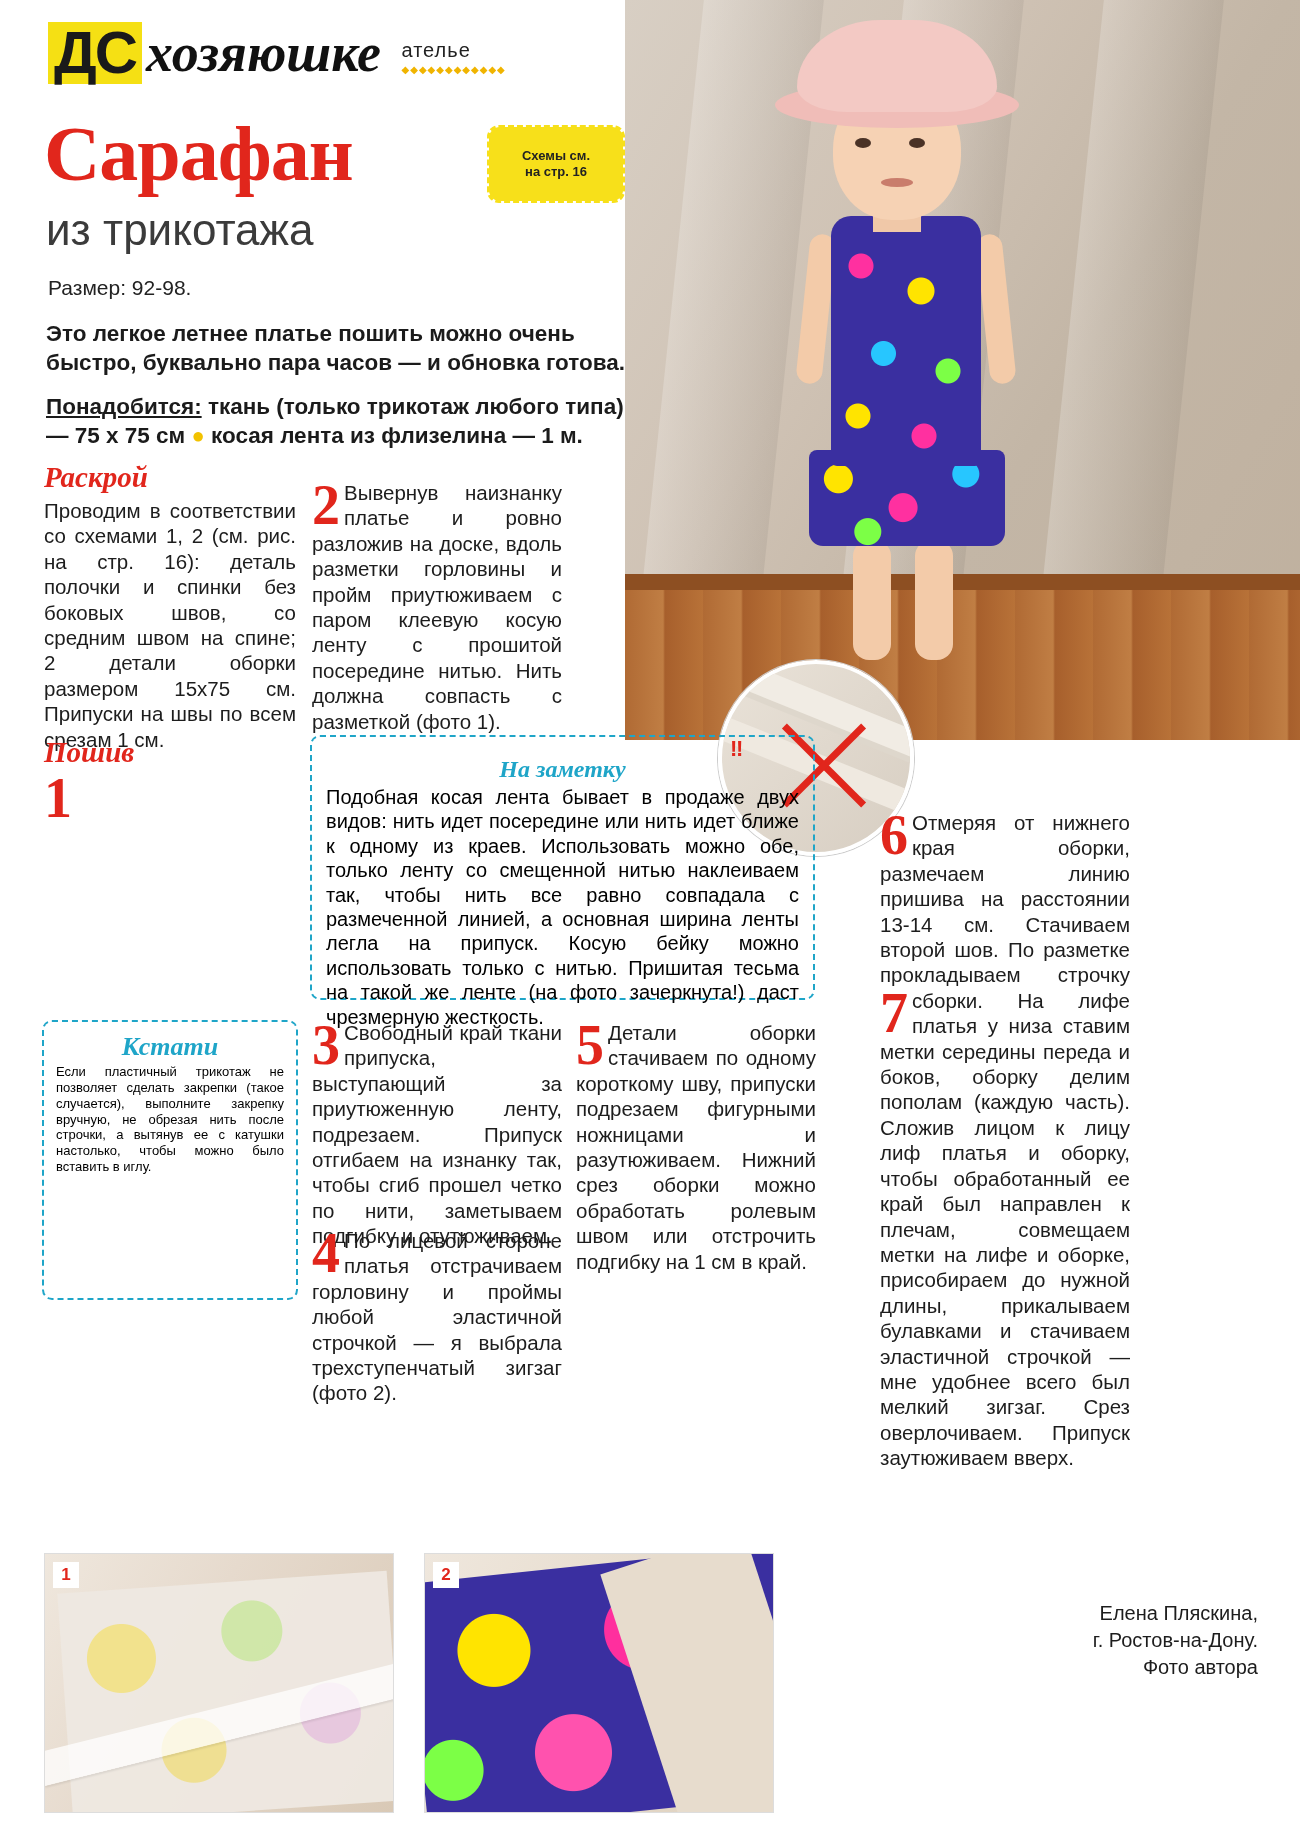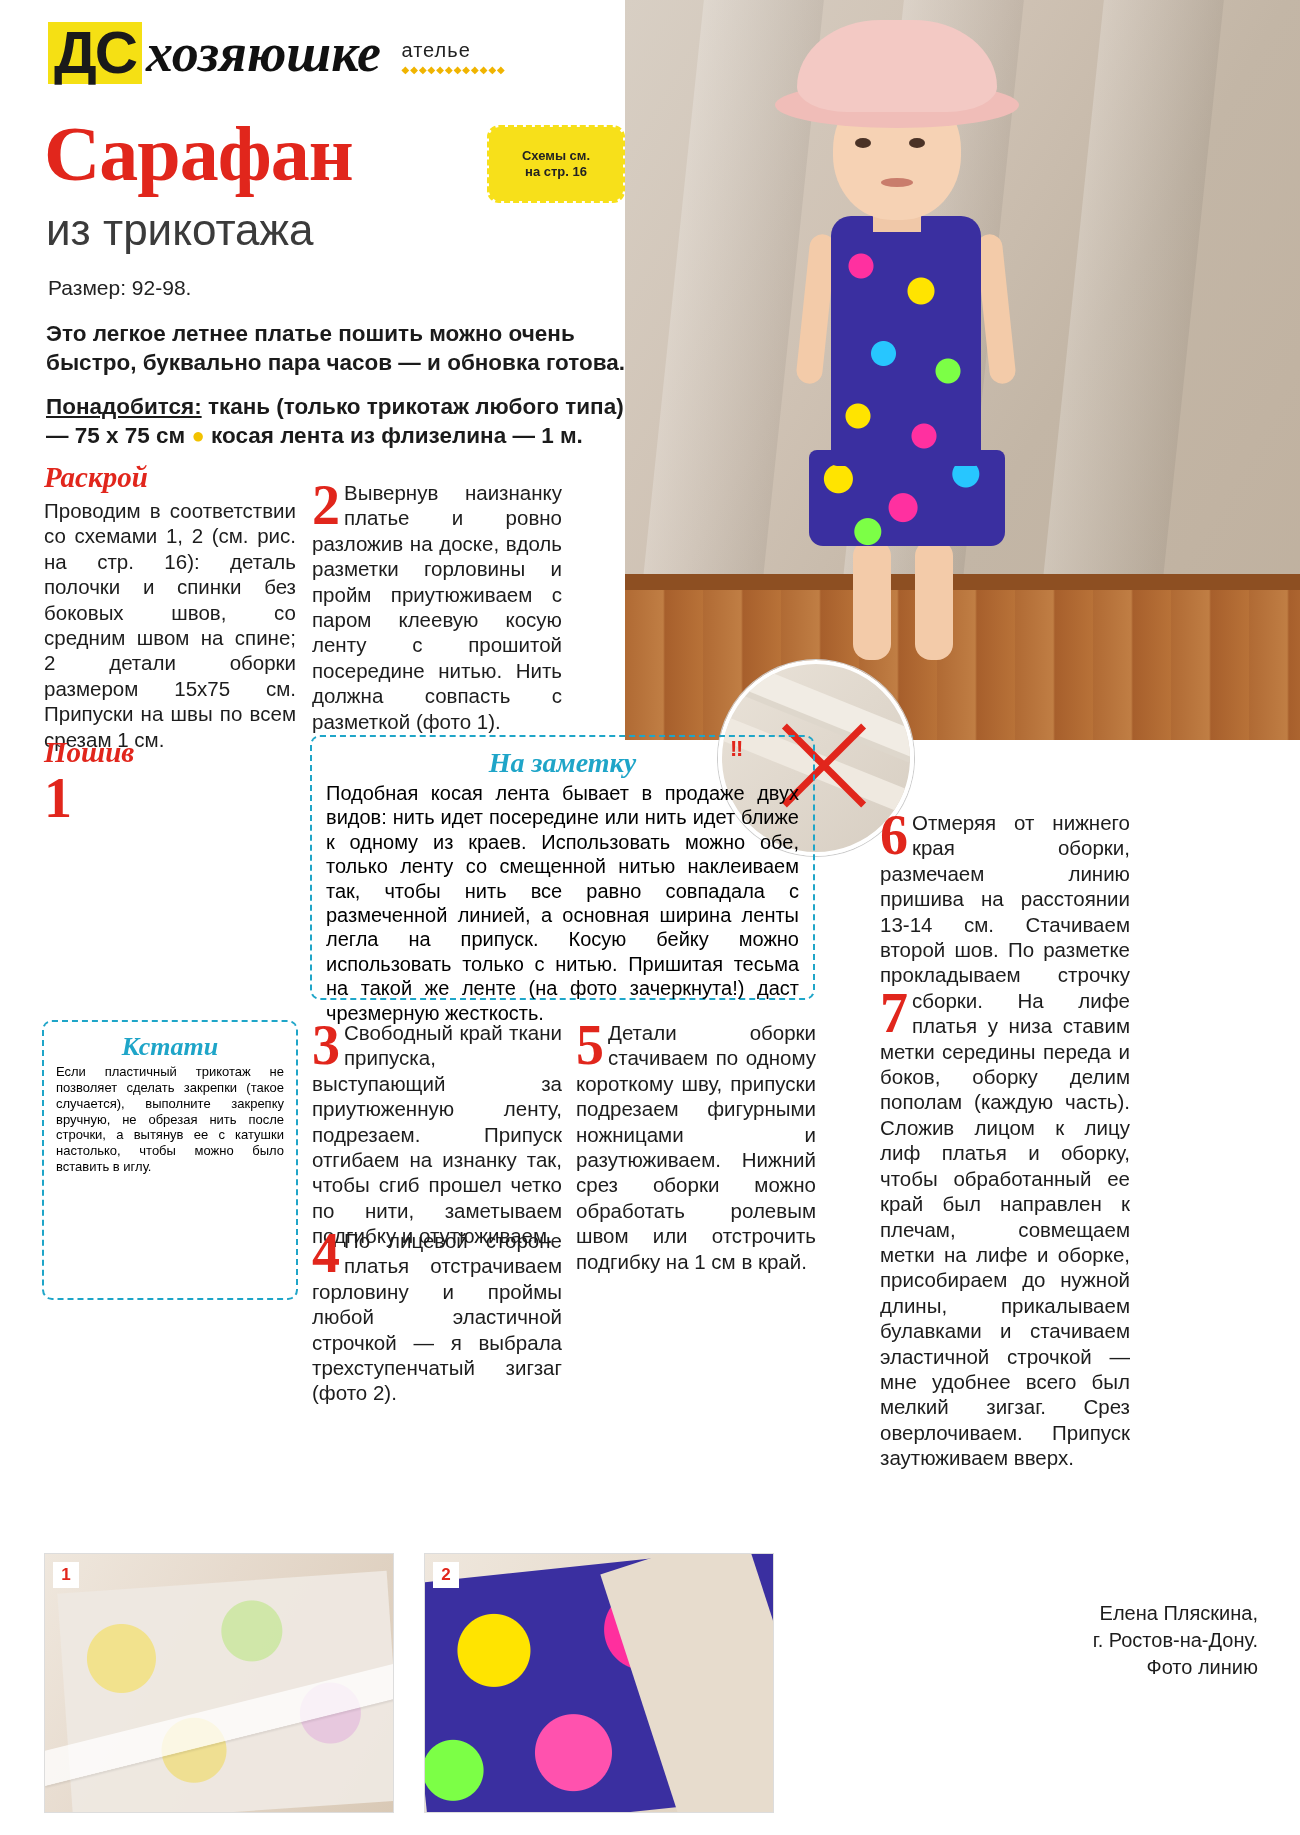--- a/index.html
+++ b/index.html
@@ -210,21 +210,21 @@
     color:#1fa5c8; font-size:26px; text-align:center; margin-bottom:2px;
   }
   #kstati-box .kt{ font-size:13px; line-height:1.22; text-align:justify;}
 
   #nazametku{
     position:absolute; left:310px; top:735px; width:505px; height:265px;
     border:2px dashed #1fa5c8; border-radius:10px; padding:10px 14px;
   }
   #nazametku .kh{
     font-family:"Liberation Serif", serif; font-style:italic; font-weight:bold;
-    color:#1fa5c8; font-size:28px; text-align:center; margin-bottom:2px;
+    color:#1fa5c8; font-size:24px; text-align:center; margin-bottom:2px;margin-top:9px;
   }
   #nazametku .kt{ font-size:20px; line-height:1.22; text-align:justify;}
 
   #step3 { left:312px; top:1020px; width:250px; }
   #step4 { left:312px; top:1228px; width:250px; }
   #colmid2 { left:576px; top:1020px; width:240px; }
   #colright { left:880px; top:810px; width:250px; }
 
   .sign{
     position:absolute; right:42px; top:1600px; width:300px;
@@ -379,21 +379,21 @@
 <div class="col" id="colright">
   <span class="dropcap">6</span>
   <span>Отмеряя от нижнего края оборки, размечаем линию пришива на расстоянии 13-14 см. Стачиваем второй шов. По разметке прокладываем строчку сборки.</span>
   <span class="dropcap">7</span>
   <span>На лифе платья у низа ставим метки середины переда и боков, оборку делим пополам (каждую часть). Сложив лицом к лицу лиф платья и оборку, чтобы обработанный ее край был направлен к плечам, совмещаем метки на лифе и оборке, присобираем до нужной длины, прикалываем булавками и стачиваем эластичной строчкой — мне удобнее всего был мелкий зигзаг. Срез оверлочиваем. Припуск заутюживаем вверх.</span>
 </div>
 
 <div class="sign">
   <div>Елена Пляскина,</div>
   <div>г. Ростов-на-Дону.</div>
-  <div>Фото линию</div>
+  <div>Фото автора</div>
 </div>
 
 <div class="photo" id="photo1">
   <div class="p1-fabric"></div>
   <div class="p1-tape"></div>
   <div class="num">1</div>
 </div>
 
 <div class="photo" id="photo2">
   <div class="p2-fabric"></div>

